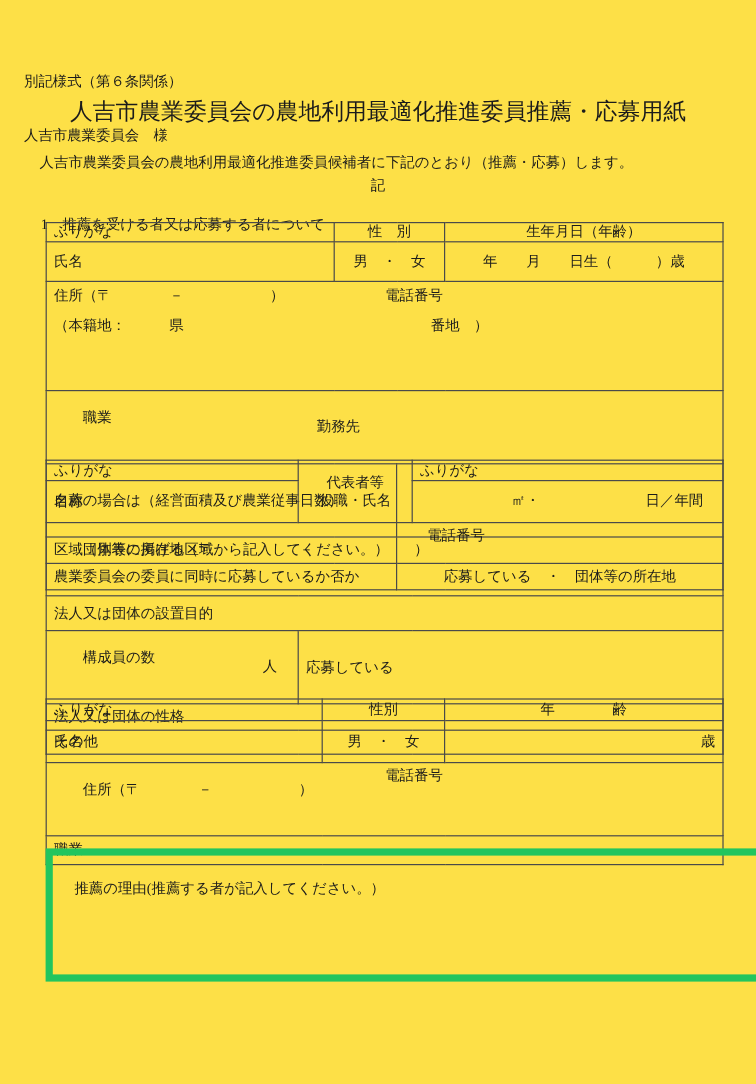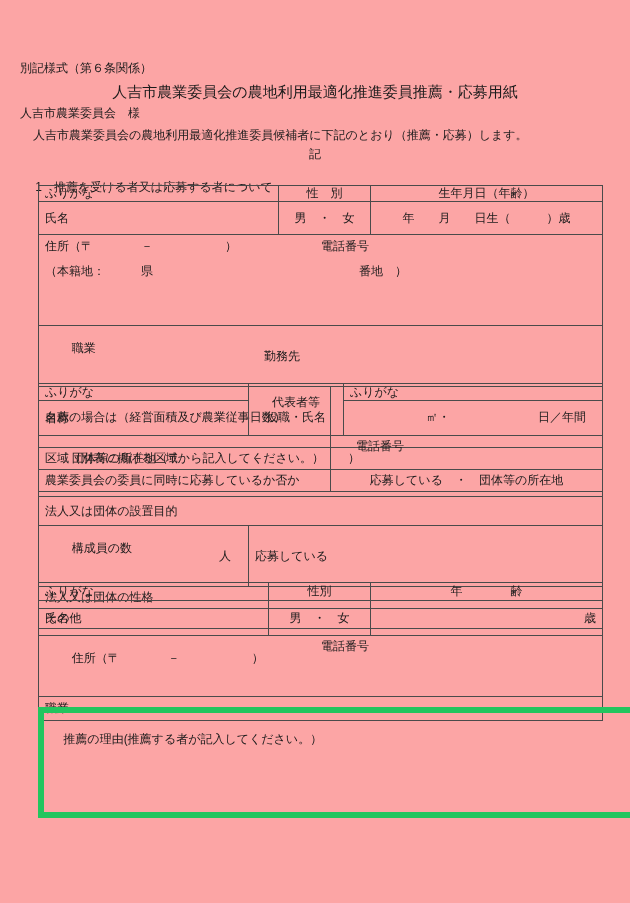--- a/index.html
+++ b/index.html
@@ -1,23 +1,23 @@
 <!DOCTYPE html>
 <html><head>
 <meta charset="utf-8">
 <style>
   html,body{margin:0;padding:0;background:#fdfdfd;}
   .page{
-    position:relative;width:630px;height:903px;background:#fca5a5;
-    font-family:Liberation Sans, sans-serif;
+    position:relative;width:630px;height:903px;background:#fde047;
+    font-family:Liberation Serif, serif;
     color:#1b1b1b;font-size:12px;overflow:hidden;
   }
   .line{position:absolute;white-space:pre;line-height:1.2;}
   .center{left:0;width:630px;text-align:center;}
-  .title{font-size:15px;}
+  .title{font-size:19px;}
   .sec-heading{position:absolute;white-space:pre;line-height:1.2;}
   .note-sp2{margin-left:14px;}
   .note-sp3{margin-left:36px;}
   table.t{
     position:absolute;left:38px;width:564px;
     border-collapse:collapse;table-layout:fixed;padding-left:41px;
   }
   table.t td{
     border:1px solid #4a4a4a;padding:0 6px;
     font-size:12px;line-height:1.25;vertical-align:middle;

